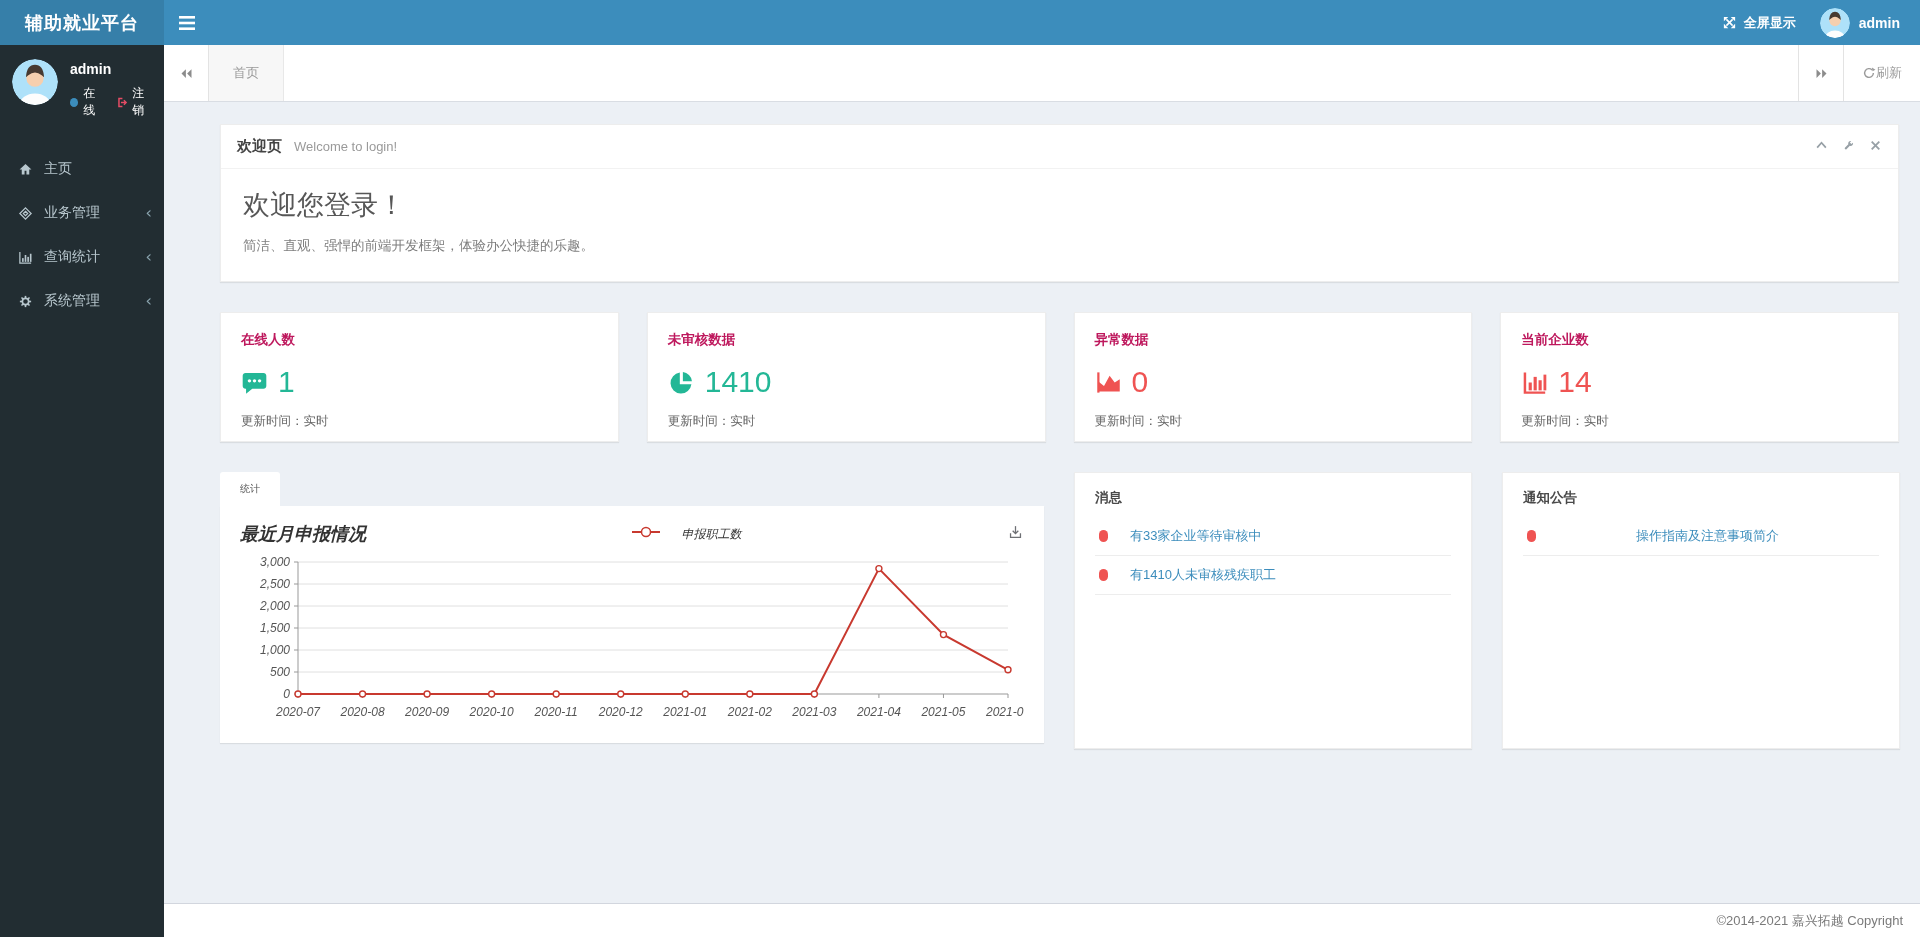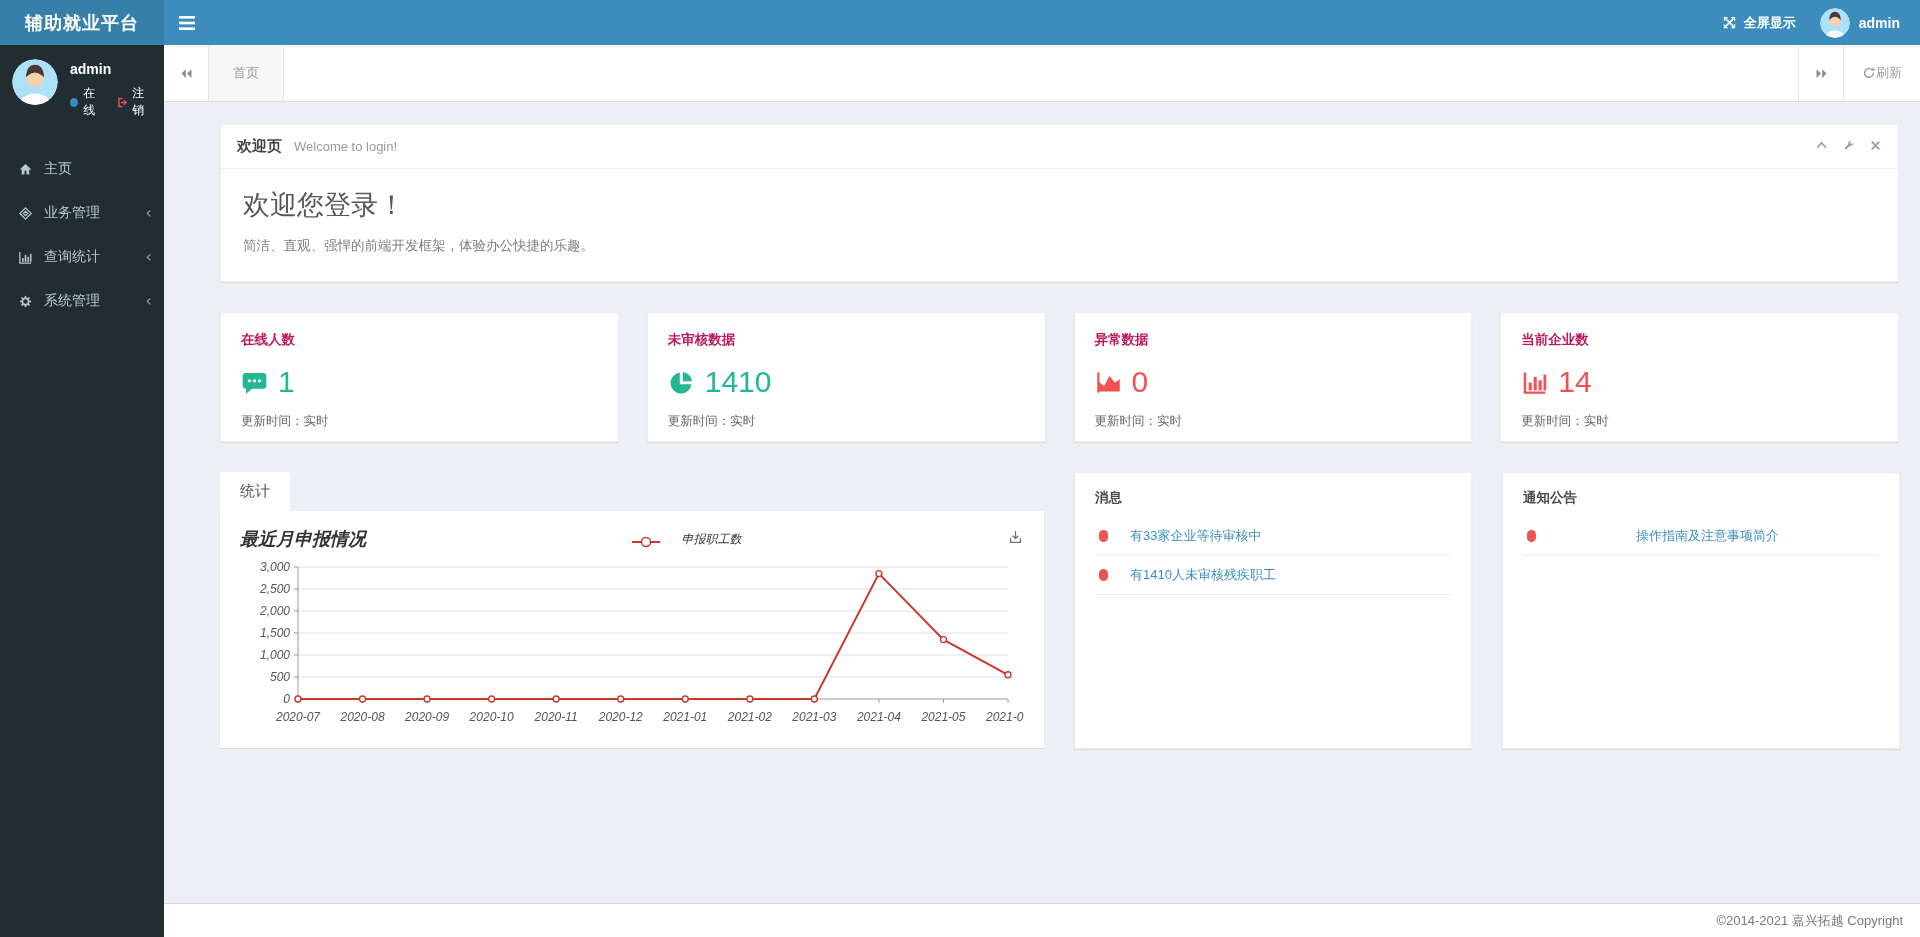--- a/index.html
+++ b/index.html
@@ -69,25 +69,25 @@
   .stat-card { flex:1; padding:18px 20px; height:130px; }
   .stat-label { font-size:13.5px; color:#be185d; font-weight:bold; }
   .stat-valrow { display:flex; align-items:center; gap:10px; margin-top:16px; }
   .stat-valrow svg { width:27px; height:27px; }
   .stat-value { font-size:30px; }
   .stat-updated { margin-top:14px; font-size:12.5px; color:#666; }
 
   .bottom-row { display:flex; gap:30px; align-items:flex-start; }
   .chart-col { width:824px; flex:none; }
   .chart-tabs { display:flex; }
-  .chart-tab { background:#fff; padding:10px 20px; font-size:15px; color:#555; border-radius:3px 3px 0 0; cursor:pointer; }
+  .chart-tab { background:#fff; padding:10px 20px; font-size:10px; color:#555; border-radius:3px 3px 0 0; cursor:pointer; }
   .chart-panel { background:#fff; box-shadow:0 1px 1px rgba(0,0,0,0.08); padding:16px 20px 18px; height:237px;font-style:italic; }
   .chart-head { display:flex; align-items:center; }
   .chart-title { font-size:18px; font-weight:bold; color:#333; }
-  .chart-legend { flex:1; display:flex; justify-content:center; align-items:flex-end; gap:22px; font-size:12px; color:#333; cursor:pointer; }
+  .chart-legend { flex:1; display:flex; justify-content:center; align-items:flex-start; gap:22px; font-size:12px; color:#333; cursor:pointer; }
   .chart-dl { color:#6e7074; cursor:pointer; }
   .chart-dl svg { width:17px; height:17px; }
   .chart-plot { margin-top:6px; }
 
   .side-panel { width:398px; flex:none; height:277px; padding:16px 20px; }
   .side-title { font-size:13.5px; color:#4a4a4a; font-weight:bold; }
   .side-list { margin-top:10px; }
   .side-item { position:relative; height:39px; display:flex; align-items:center; border-bottom:1px solid #ededed; }
   .side-item .bullet { width:9px; height:12px; border-radius:50% / 50%; background:#ef5352; border-radius:6px; margin-left:4px; flex:none; }
   .side-item a { color:#3c8dbc; font-size:13px; text-decoration:none; cursor:pointer; margin-left:22px; }

